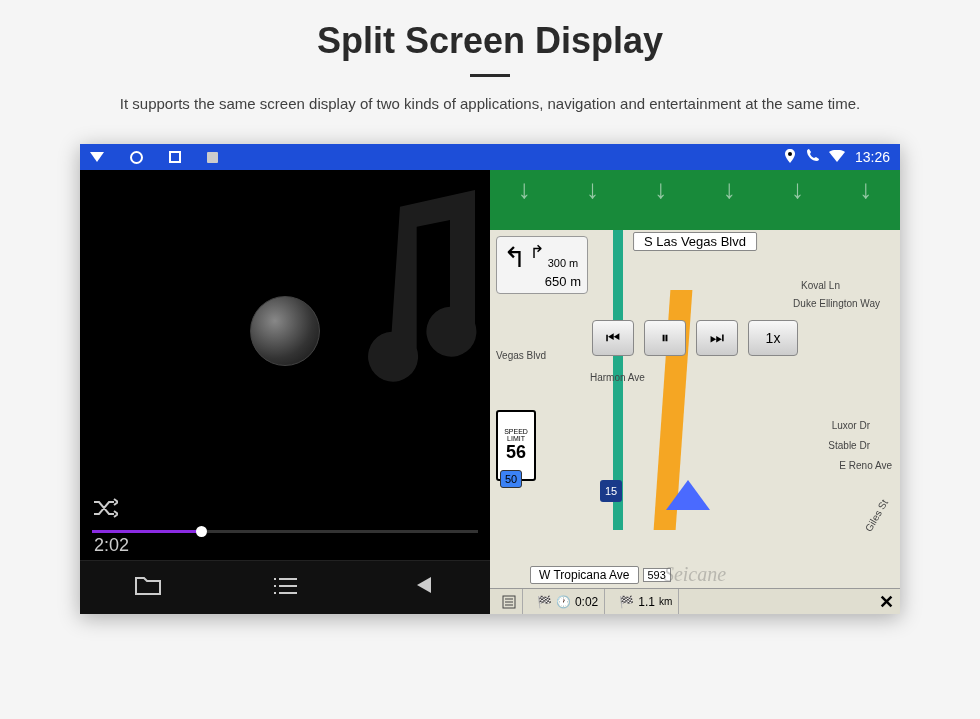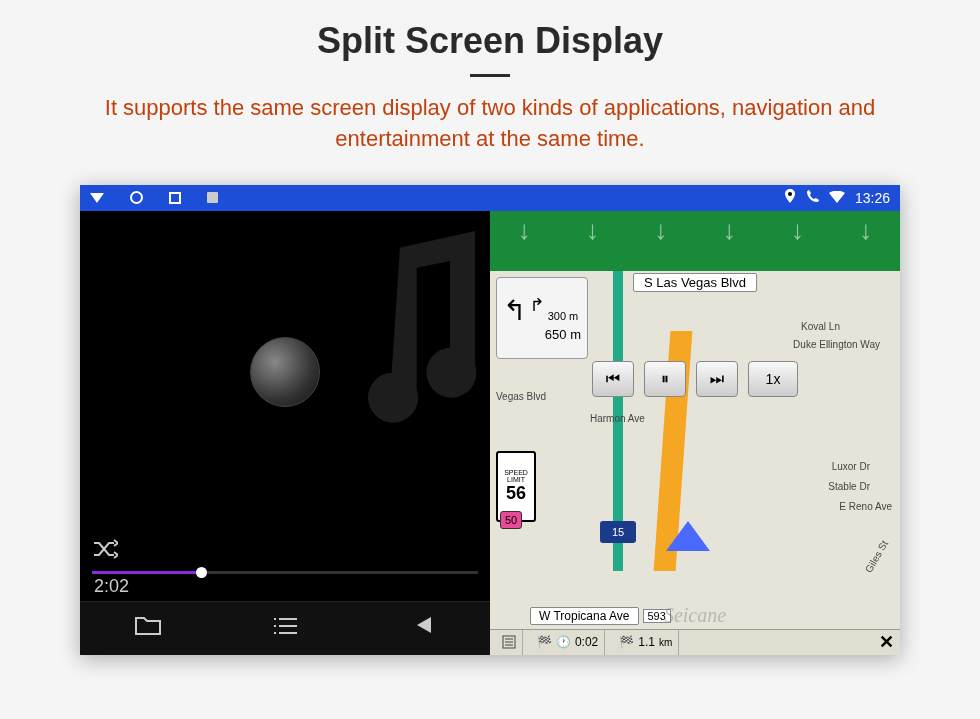--- a/index.html
+++ b/index.html
@@ -19,22 +19,22 @@
   font-weight: bold;
   color: #2a2a2a;
 }
 .divider {
   width: 40px;
   height: 3px;
   background: #2a2a2a;
   margin: 12px auto 16px;
 }
 .subtitle {
-  font-size: 22px;
-  color: #c2410c;
+  font-size: 15px;
+  color: #404040;
   line-height: 1.4;
   max-width: 900px;
   margin: 0 auto;
 }
 .device {
   width: 820px;
   height: 470px;
   margin: 20px auto 0;
   background: #000;
   display: flex;
@@ -151,21 +151,21 @@
   border-radius: 2px;
 }
 .turnbox {
   position: absolute;
   left: 6px;
   top: 66px;
   width: 92px;
   background: #f4f4f4;
   border: 1px solid #999;
   border-radius: 4px;
-  padding: 16px 6px;
+  padding: 4px 6px;
   font-size: 11px;
 }
 .turnbox .big { font-size: 28px; display: inline-block; }
 .turnbox .sub { font-size: 11px; text-align: right; }
 .speedbox {
   position: absolute;
   left: 6px;
   top: 240px;
   width: 40px;
   background: #fff;
@@ -385,24 +385,24 @@
 
       <div class="label-sm" style="right:60px;top:110px;">Koval Ln</div>
       <div class="label-sm" style="right:20px;top:128px;text-align:right;">Duke Ellington Way</div>
       <div class="label-sm" style="right:30px;top:250px;">Luxor Dr</div>
       <div class="label-sm" style="right:8px;top:290px;">E Reno Ave</div>
       <div class="label-sm" style="right:30px;top:270px;">Stable Dr</div>
       <div class="label-sm" style="left:6px;top:180px;">Vegas Blvd</div>
       <div class="label-sm" style="left:100px;top:202px;">Harmon Ave</div>
       <div class="label-sm" style="right:6px;top:340px;transform:rotate(-60deg);">Giles St</div>
 
-      <div style="position:absolute;left:110px;top:310px;width:36px;height:22px;background:#1a3a8a;color:#fff;font-size:11px;display:flex;align-items:center;justify-content:center;border-radius:3px;">
+      <div style="position:absolute;left:110px;top:310px;width:22px;height:22px;background:#1a3a8a;color:#fff;font-size:11px;display:flex;align-items:center;justify-content:center;border-radius:3px;">
           <span>15</span>
         </div>
-      <div style="position:absolute;left:10px;top:300px;width:22px;height:18px;background:#ec4899;border:1px solid #333;font-size:11px;display:flex;align-items:center;justify-content:center;border-radius:3px;">
+      <div style="position:absolute;left:10px;top:300px;width:22px;height:18px;background:#3b82f6;border:1px solid #333;font-size:11px;display:flex;align-items:center;justify-content:center;border-radius:3px;">
           <span>50</span>
         </div>
 
       <div style="position:absolute;bottom:30px;left:40px;display:flex;gap:4px;align-items:center;">
         <span class="street-bot" style="position:static;">W Tropicana Ave</span>
         <span style="background:#fff;border:1px solid #888;padding:0 4px;font-size:11px;">593</span>
       </div>
 
       <div class="watermark">Seicane</div>
 

